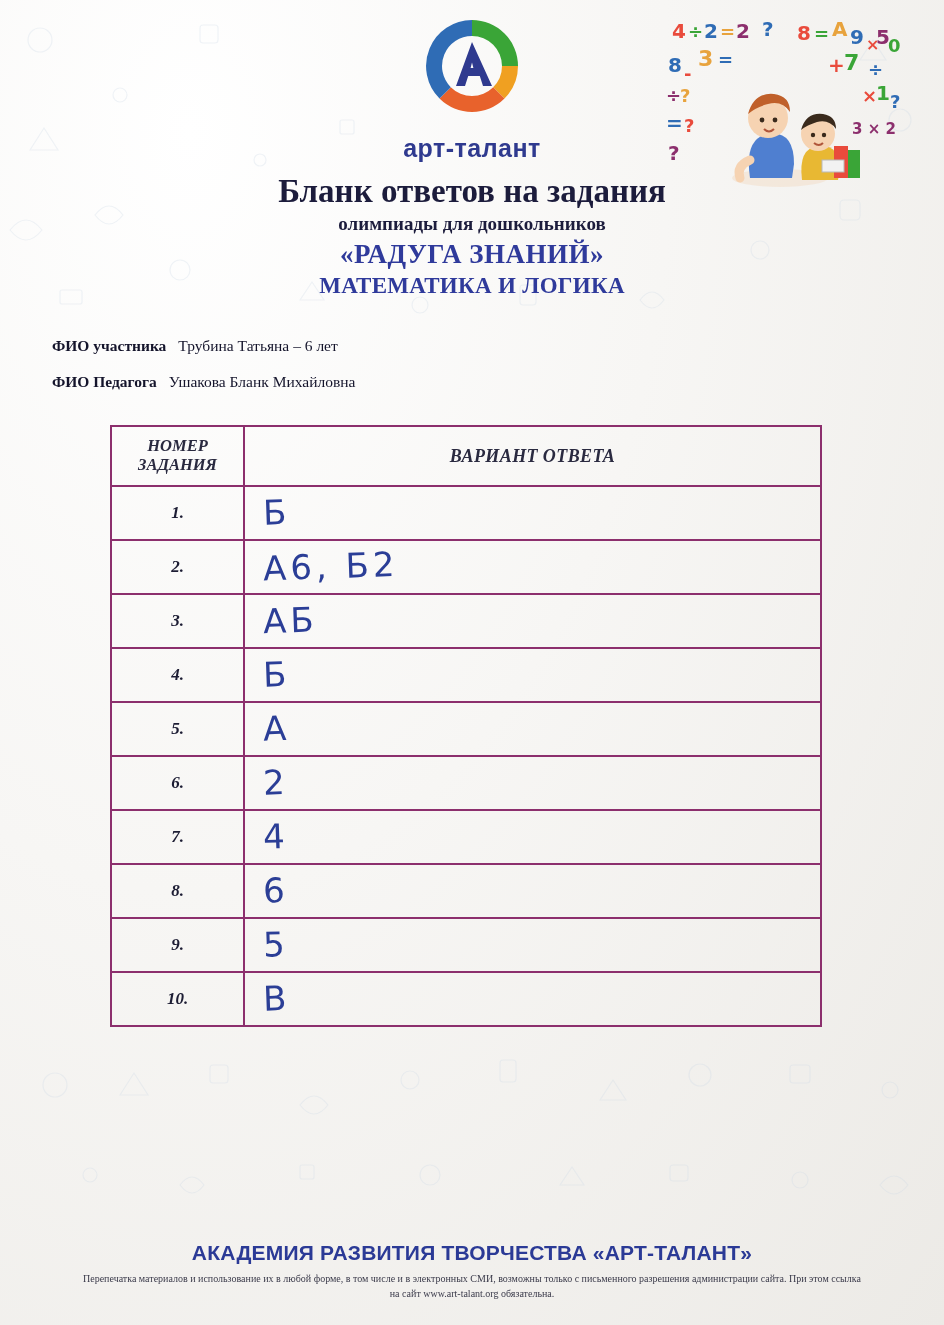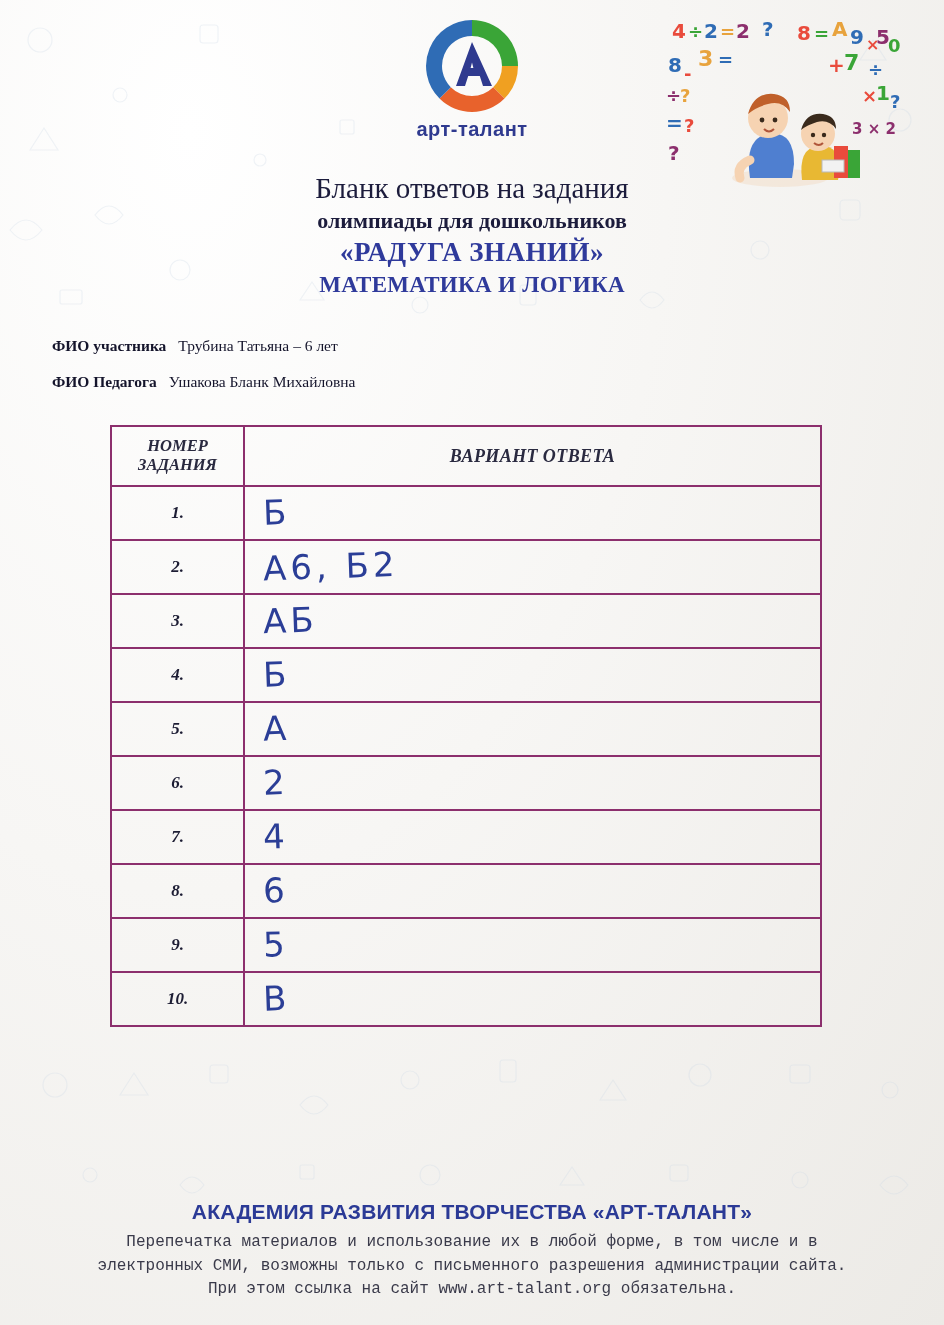--- a/index.html
+++ b/index.html
@@ -42,44 +42,44 @@
   }
   .logo-mark {
     width: 104px;
     height: 104px;
     margin: 0 auto;
     position: relative;
   }
   .logo-text {
     font-family: "Liberation Sans", sans-serif;
     font-weight: bold;
-    font-size: 20px;
+    font-size: 25px;
     color: #2f3a8f;
     letter-spacing: 0.5px;
-    margin-top: 0;
+    margin-top: 16px;
   }
 
   .titles {
     position: absolute;
     top: 170px;
     left: 0;
     right: 0;
     text-align: center;
     line-height: 1.28;
   }
   .title-1 {
     font-family: "Liberation Serif", serif;
-    font-weight: normal;
-    font-size: 29px;
+    font-weight: bold;
+    font-size: 33px;
     color: #1c1c3c;
   }
   .title-2 {
     font-family: "Liberation Serif", serif;
     font-weight: bold;
-    font-size: 22px;
+    font-size: 19px;
     color: #1c1c3c;
   }
   .title-3 {
     font-family: "Liberation Serif", serif;
     font-weight: bold;
     font-size: 27px;
     color: #2f3a9b;
     letter-spacing: 0.5px;
   }
   .title-4 {
@@ -189,22 +189,22 @@
   }
   .footer-title {
     font-family: "Liberation Sans", sans-serif;
     font-weight: bold;
     font-size: 21px;
     color: #2b3a96;
     letter-spacing: 0.2px;
   }
   .footer-note {
     margin-top: 7px;
-    font-family: Liberation Mono, monospace;
-    font-size: 16px;
+    font-family: Liberation Serif, serif;
+    font-size: 10px;
     color: #3a3a4a;
     line-height: 1.45;
     padding: 0 80px;
   }
 </style>
 </head>
 <body>
 
 <div id="sheet">
 

